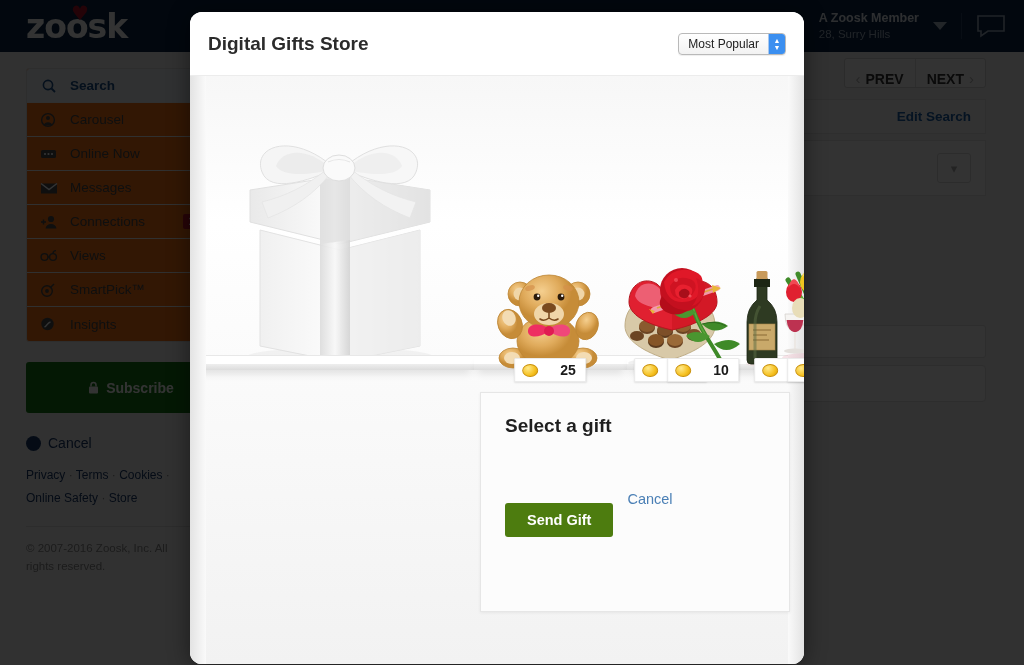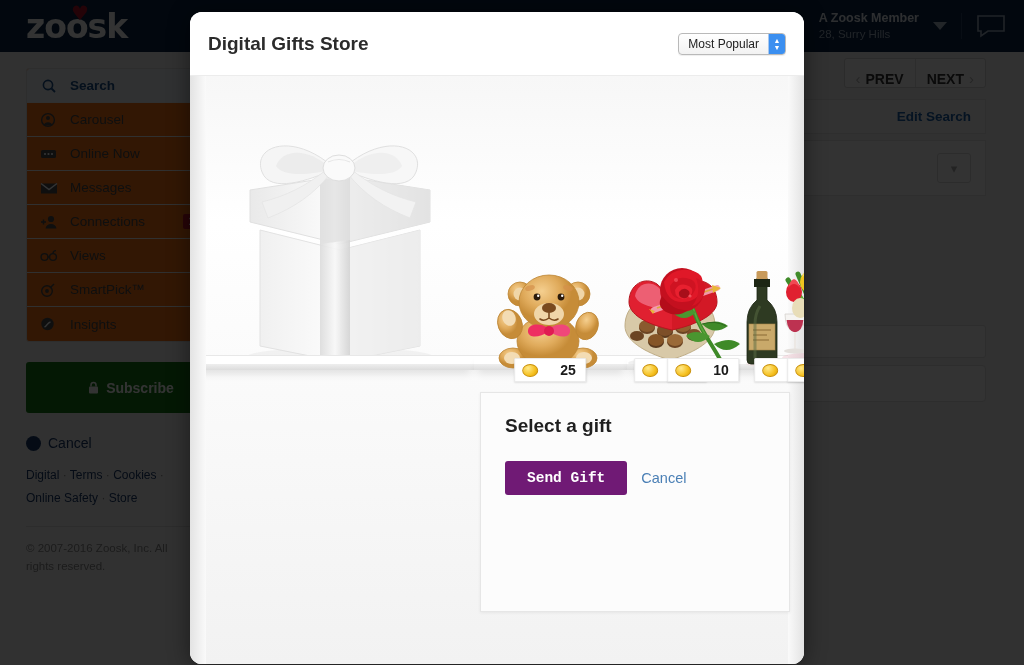--- a/index.html
+++ b/index.html
@@ -230,24 +230,24 @@
     position: absolute; left: 290px; top: 22px; width: 310px; height: 220px;
     background: #fcfcfc; border: 1px solid #e6e6e6; z-index: 8;
     padding: 22px 24px;
     box-shadow: 0 1px 3px rgba(0,0,0,0.06);
   }
   .select-title {
     font-size: 19px; font-weight: bold; color: #1f1f1f; margin-bottom: 24px;
   }
   .panel-actions { display: flex; align-items: center; gap: 14px; }
   .send-gift-btn {
-    background: #701a75; color: #ffffff; border: none; border-radius: 3px;
+    background: #4d7c0f; color: #ffffff; border: none; border-radius: 3px;
     padding: 0 22px; height: 34px; font-size: 14.5px; font-weight: bold;
-    font-family: Liberation Mono, monospace; cursor: default;
-    display: flex; align-items: center;
+    font-family: Liberation Sans, sans-serif; cursor: default;
+    display: flex; align-items: center; margin-top: 42px;
   }
   .cancel-link { font-size: 14.5px; color: #4a7fb5; }
   .big-gift { margin-left: 14px; }
 </style>
 </head>
 <body>
 
 <div id="app">
 
   <div id="bg">
@@ -344,21 +344,21 @@
         </svg>
         <span>Subscribe</span>
       </div>
 
       <div class="lang">
         <span class="globe"></span>
         <span>Cancel</span>
       </div>
 
       <div class="footlinks">
-        <a>Digital</a><span> · </span><a>Terms</a><span> · </span><a>Cookies</a><span> · </span><a>Online Safety</a><span> · </span><a>Store</a>
+        <a>Privacy</a><span> · </span><a>Terms</a><span> · </span><a>Cookies</a><span> · </span><a>Online Safety</a><span> · </span><a>Store</a>
       </div>
 
       <div class="copy">© 2007-2016 Zoosk, Inc. All rights reserved.</div>
     </div>
 
     <div class="content">
       <div class="prevnext">
         <div class="pnbtn">
           <span class="arr">‹</span>
           <span>PREV</span>

